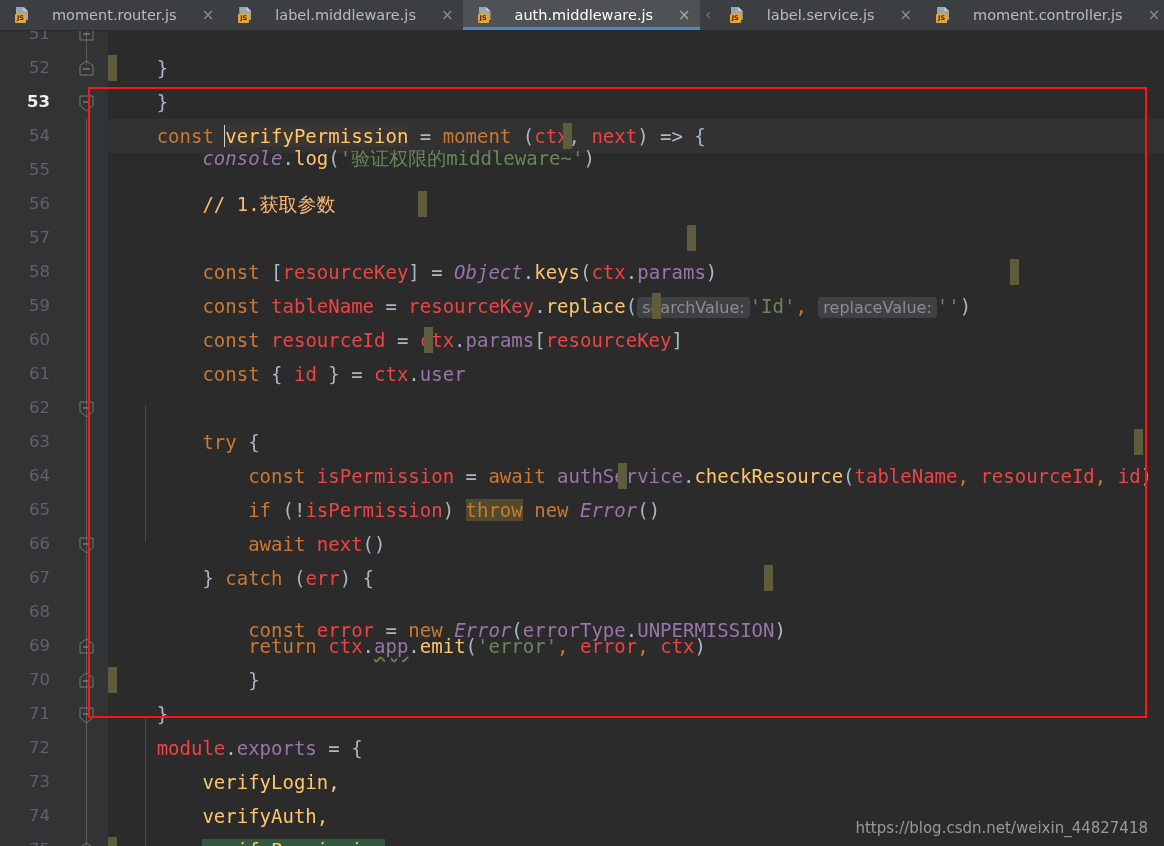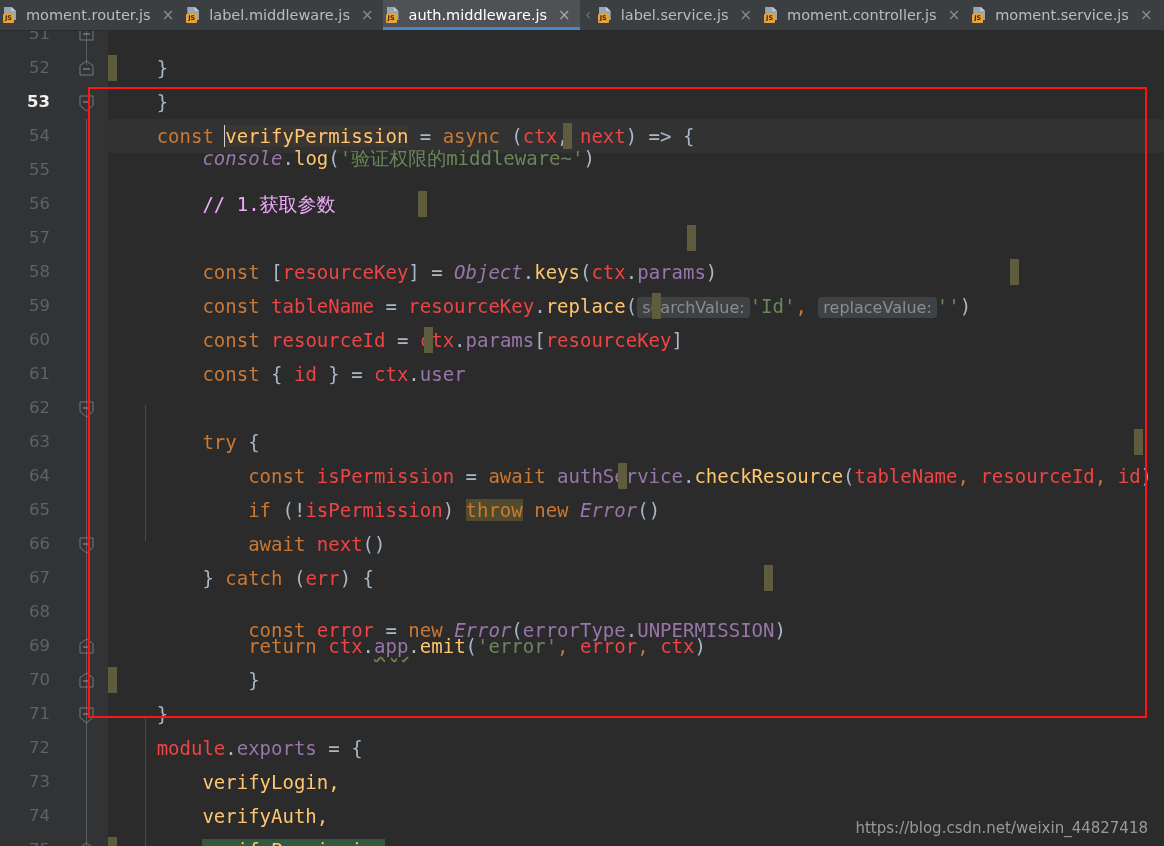--- a/index.html
+++ b/index.html
@@ -8,22 +8,22 @@
     background:#2b2b2b;
     font-family:"DejaVu Sans Mono","Liberation Mono",monospace;
   }
   
   #tabbar{
     height:30px;width:1164px;background:#3c3f41;
     display:flex;align-items:stretch;position:relative;overflow:hidden;
     border-bottom:1px solid #2b2b2b;
   }
   .tab{
-    display:flex;align-items:center;gap:8px;
-    padding:0 9px 0 3px;height:30px;box-sizing:border-box;
+    display:flex;align-items:center;gap:22px;
+    padding:0 9px 0 15px;height:30px;box-sizing:border-box;
     background:#3c3f41;position:relative;flex:0 0 auto;white-space:nowrap;
     font-family:"DejaVu Sans","Liberation Sans",sans-serif;
     font-size:14.5px;color:#bbbbbb;
   }
   .tab.active{background:#4e5254;color:#ffffff;}
   .tab.active:after{
     content:"";position:absolute;left:0;right:0;bottom:0;height:3px;background:#4a88c7;
   }
   .tab .close{color:#8c8c8c;font-size:15px;line-height:1;margin-left:3px;}
   .tab.active .close{color:#a9a9a9;}
@@ -82,21 +82,21 @@
   }
   
   .indent-guide{position:absolute;width:1px;background:#4b4b4b;}
 
   
   .kw{color:#cc7832;}            
   .fnname{color:#ffc66d;}
   .prop{color:#9876aa;}
   .classital{color:#9876aa;font-style:italic;}
   .str{color:#6a8759;}
-  .cmt{color:#f0abfc;}
+  .cmt{color:#fdba74;}
   .punct{color:#a9b7c6;}
   .brace{color:#a9b7c6;}
   .local{color:#ef4444;}
 
   .hl-caret{background:#3b3632;}        
   .hl-search{background:#32593d;}       
   .hl-kw{background:#4f4b2c;}           
 
   .paramhint{
     background:#3f4244;color:#8c8c8c;border-radius:4px;padding:1px 5px;
@@ -294,21 +294,21 @@
     <div class="line" style="top:-14px;">
       <span class="brace">}</span>
     </div>
 
     <div class="line" style="top:20px;">
       <span class="brace">}</span>
     </div>
     <div class="eolbar" style="left:20px;top:24px;"></div>
 
     <div class="line" style="top:54px;">
-      <span class="kw">const</span><span class="punct"> </span><span class="caret"></span><span class="hl-caret fnname">verifyPermission</span><span class="punct"> = </span><span class="kw">async</span><span class="punct"> (</span><span class="local">ctx</span><span class="punct">, </span><span class="local">next</span><span class="punct">) =&gt; {</span>
+      <span class="kw">const</span><span class="punct"> </span><span class="caret"></span><span class="hl-caret fnname">verifyPermission</span><span class="punct"> = </span><span class="kw">moment</span><span class="punct"> (</span><span class="local">ctx</span><span class="punct">, </span><span class="local">next</span><span class="punct">) =&gt; {</span>
     </div>
 
     <div class="line" style="top:76px;">
       <span class="punct">    </span><span class="classital">console</span><span class="punct">.</span><span class="fnname">log</span><span class="punct">(</span><span class="str">'验证权限的middleware~'</span><span class="punct">)</span>
     </div>
     <div class="eolbar" style="left:475px;top:92px;"></div>
 
     <div class="line" style="top:122px;">
       <span class="punct">    </span><span class="cmt">// 1.获取参数</span>
     </div>

